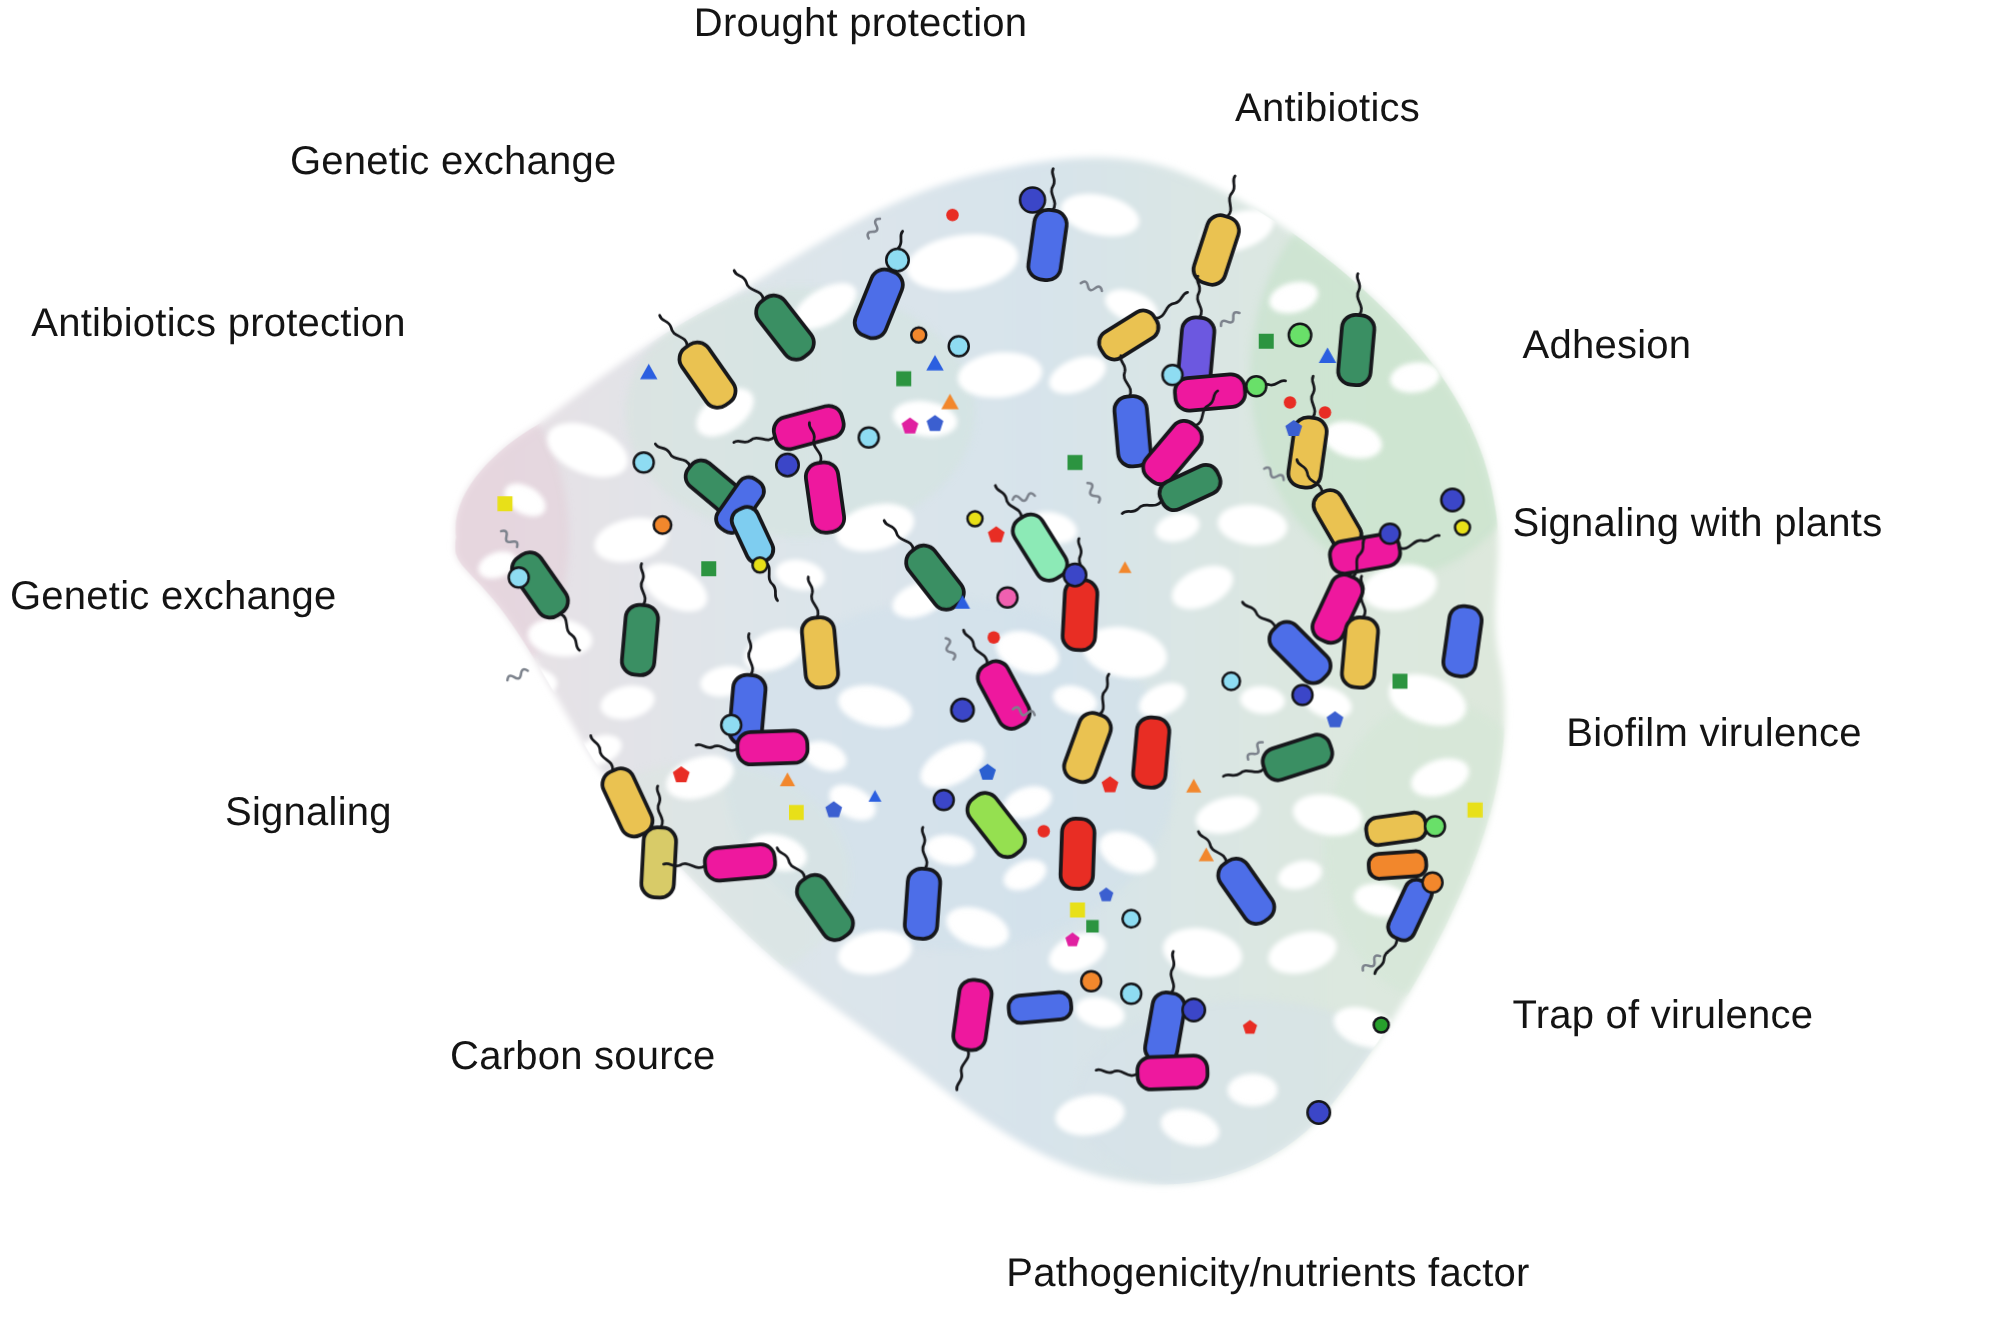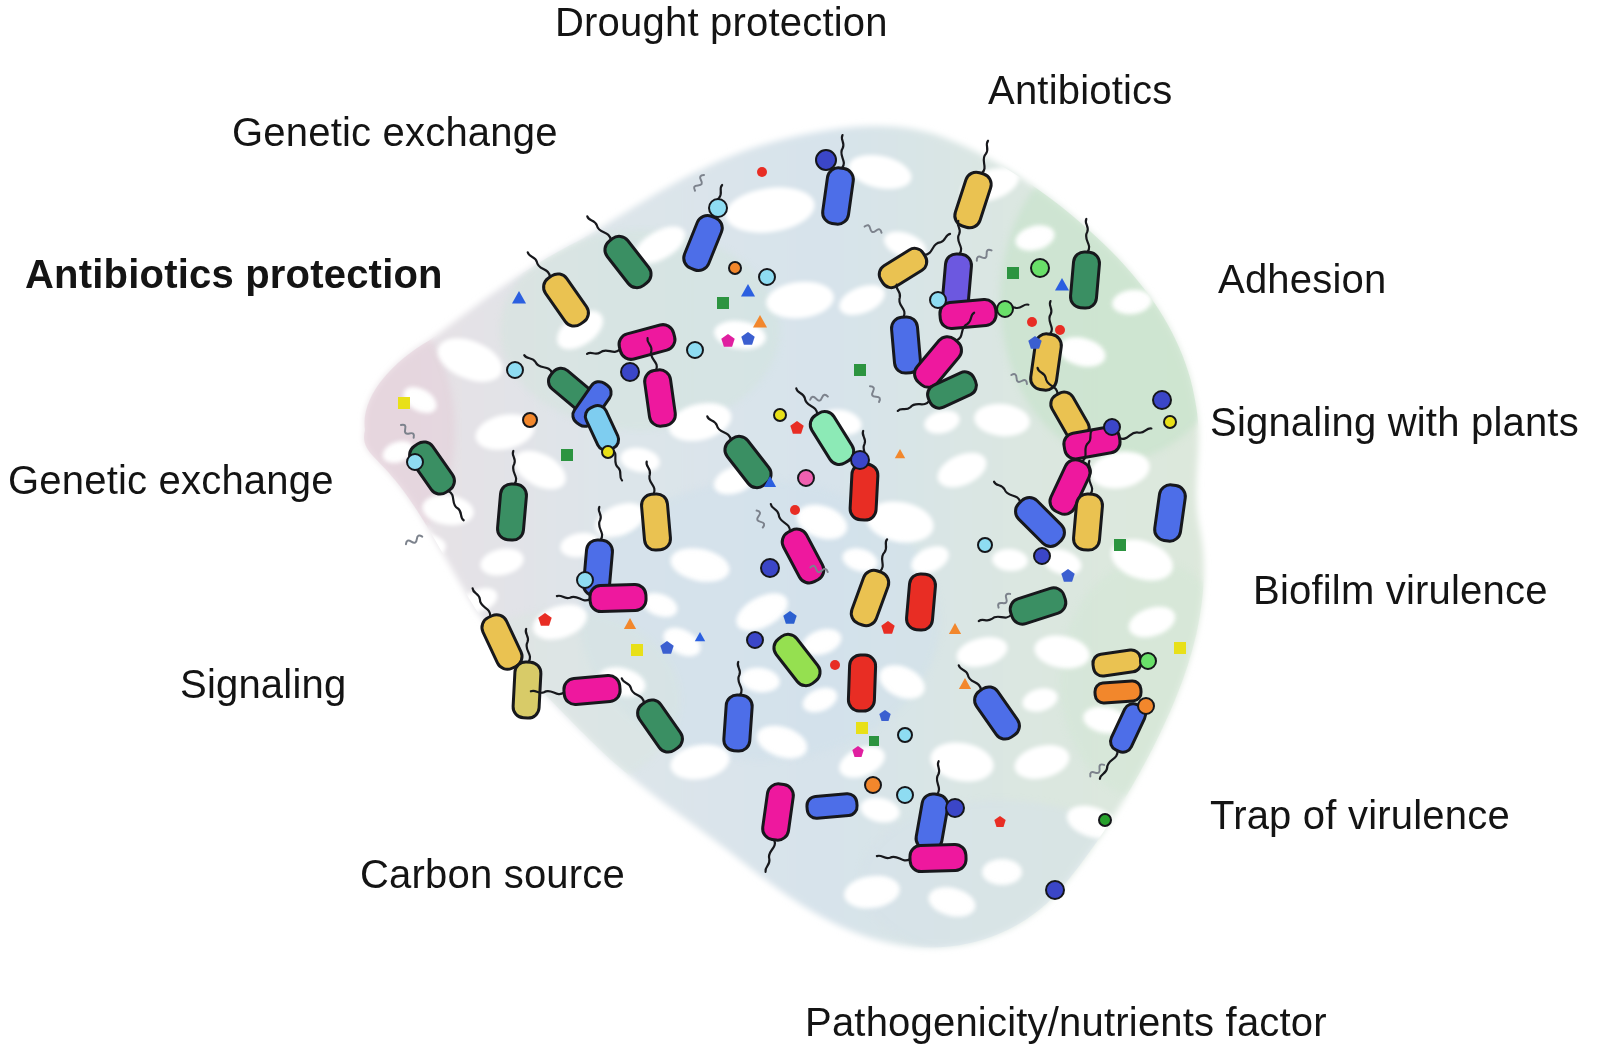--- a/index.html
+++ b/index.html
@@ -5,21 +5,21 @@
   html,body{margin:0;padding:0;background:#ffffff;}
   #canvas{
     position:relative;
     width:1600px;height:1063px;
     background:#ffffff;
     overflow:hidden;
     font-family:"Liberation Sans", sans-serif;
   }
   .fn-label{
     position:absolute;
-    font-size:40px;
+    font-size:32px;
     color:#141414;
     white-space:nowrap;
     letter-spacing:0.2px;
   }
   #diagram-svg{position:absolute;left:0;top:0;}
 </style>
 </head>
 <body>
 
 <div id="canvas">
@@ -593,23 +593,23 @@
         <g transform="translate(1098 770) rotate(-40)">
           <path d="M -10 0 q 3 -5 6 0 q 3 5 6 0 q 3 -5 6 0" fill="none" stroke="#7c828c" stroke-width="2" stroke-linecap="round"></path>
         </g>
       </g>
   </svg>
 
   <div id="labels-layer">
       <div class="fn-label" style="left: 555px; top: 0px;">Drought protection</div>
       <div class="fn-label" style="left: 988px; top: 68px;">Antibiotics</div>
       <div class="fn-label" style="left: 232px; top: 110px;">Genetic exchange</div>
-      <div class="fn-label" style="left: 25px; top: 252px; font-weight: bold;">Antibiotics protection</div>
+      <div class="fn-label" style="left: 25px; top: 240px;">Antibiotics protection</div>
       <div class="fn-label" style="left: 1218px; top: 257px; text-align: right;">Adhesion</div>
       <div class="fn-label" style="left: 1210px; top: 400px;">Signaling with plants</div>
       <div class="fn-label" style="left: 8px; top: 458px;">Genetic exchange</div>
       <div class="fn-label" style="left: 1253px; top: 568px;">Biofilm virulence</div>
-      <div class="fn-label" style="left: 180px; top: 662px; text-align: right;">Signaling</div>
+      <div class="fn-label" style="left: 180px; top: 631px; text-align: right;">Signaling</div>
       <div class="fn-label" style="left: 1210px; top: 793px;">Trap of virulence</div>
-      <div class="fn-label" style="left: 360px; top: 852px;">Carbon source</div>
+      <div class="fn-label" style="left: 360px; top: 826px;">Carbon source</div>
       <div class="fn-label" style="left: 805px; top: 1000px;">Pathogenicity/nutrients factor</div>
     </div>
 </div>
 
 </body></html>

